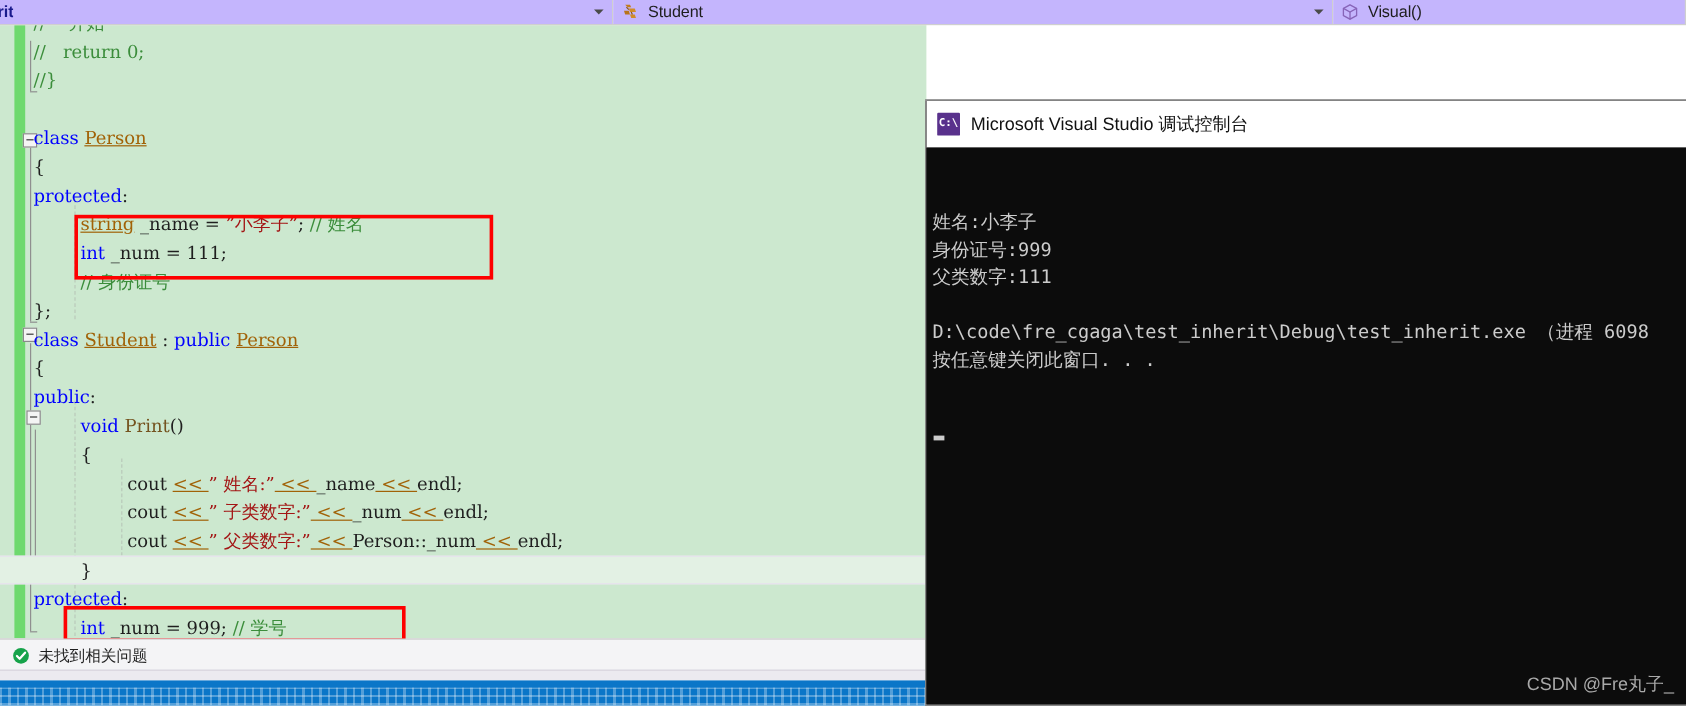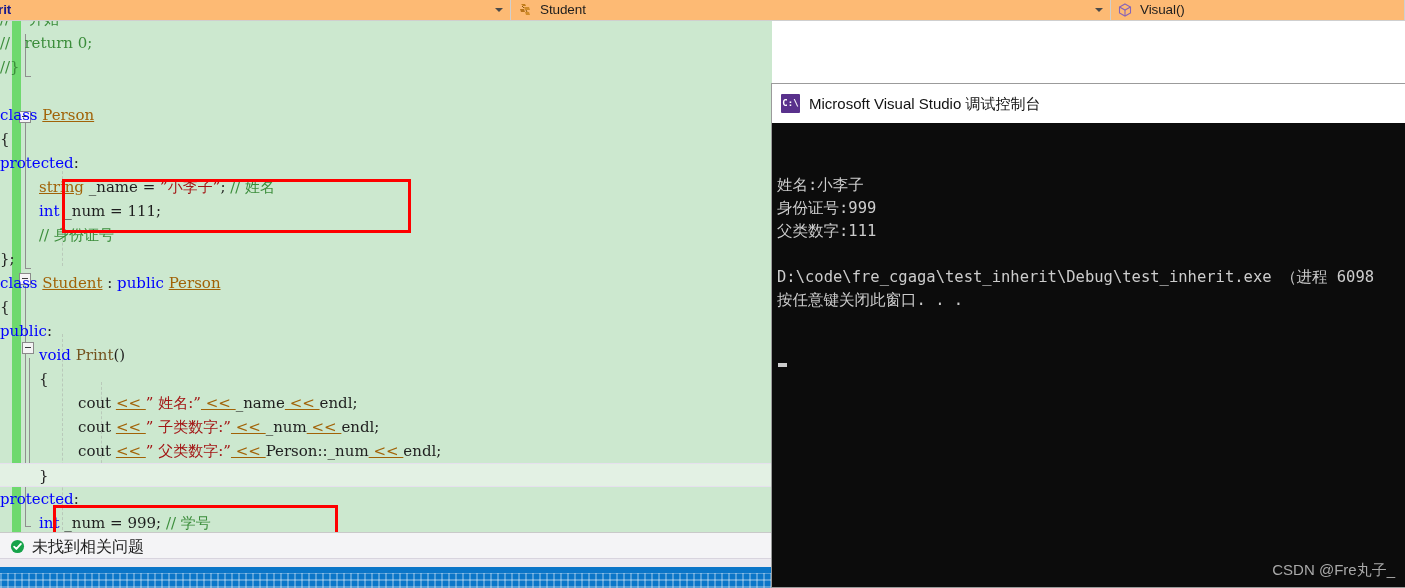--- a/index.html
+++ b/index.html
@@ -25,21 +25,21 @@
     display: flex;
     align-items: stretch;
     font-size: 13px;
     color: #1e1e1e;
     z-index: 5;
   }
   .nav-combo {
     display: flex;
     align-items: center;
     height: 100%;
-    background: #fdba74;
+    background: #c4b5fd;
     border-right: 1px solid #cfcfcf;
     position: relative;
     box-sizing: border-box;
   }
   #nav-combo-project { width: 511px; }
   #nav-combo-class   { width: 600px; }
   #nav-combo-member  { flex: 1 1 auto; }
 
   .nav-combo-label {
     padding-left: 4px;
@@ -100,20 +100,21 @@
     width: 772px;
     font-family: "DejaVu Serif", serif;
     font-size: 15px;
     line-height: 24px;
     white-space: pre;
     color: #1f1f1f;
   }
   .cline {
     height: 24px;
     position: relative;
+    padding-left: 28px;
     box-sizing: border-box;
   }
   .cline.hl { background: #e3f1e4; border-top: 1px solid #e6e0ee; border-bottom: 1px solid #e6e0ee; }
 
   
   .fold {
     position: absolute;
     left: 19px; top: 5px;
     width: 12px; height: 12px;
     border: 1px solid #8a8a8a;
@@ -167,21 +168,21 @@
 
   
   #status-strip {
     position: absolute;
     left: 0; top: 532px;
     width: 772px; height: 26px;
     background: #f4f4f6;
     border-top: 1px solid #c9c9c9;
     display: flex;
     align-items: center;
-    font-size: 16px;
+    font-size: 13px;
     color: #1e1e1e;
   }
   #status-check-icon {
     width: 15px; height: 15px;
     margin-left: 10px; margin-right: 7px;
     flex: 0 0 auto;
   }
   #status-text { line-height: 15px; }
 
   #editor-bottom-filler {

